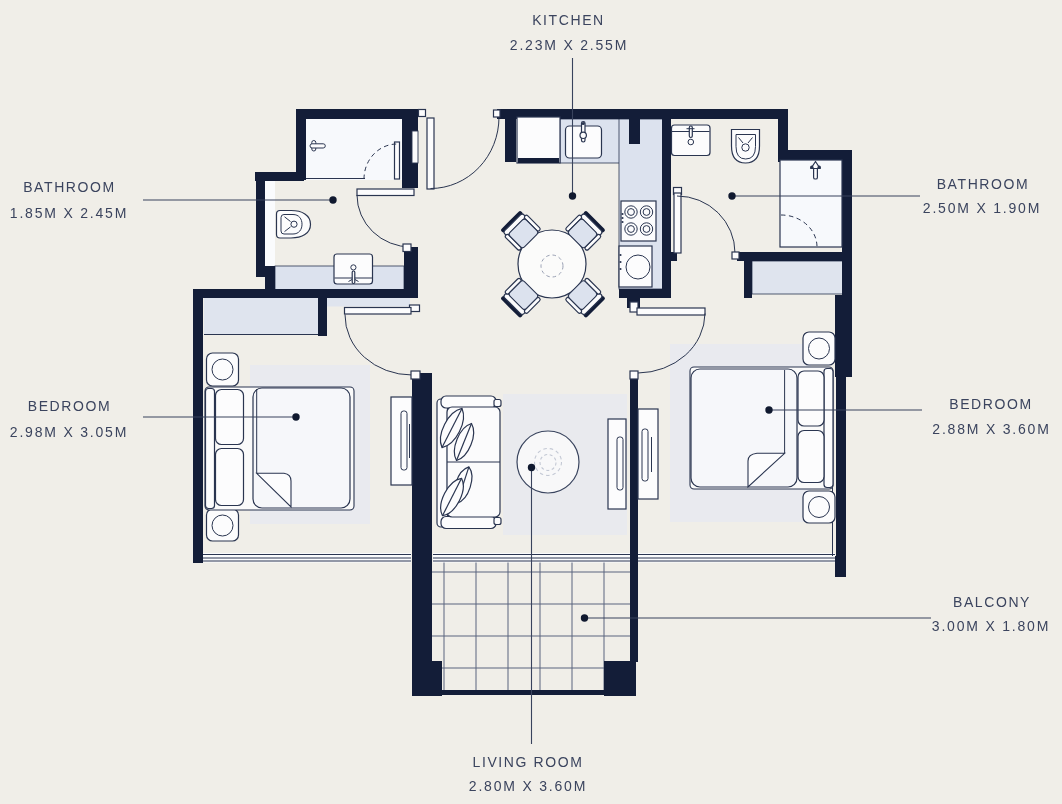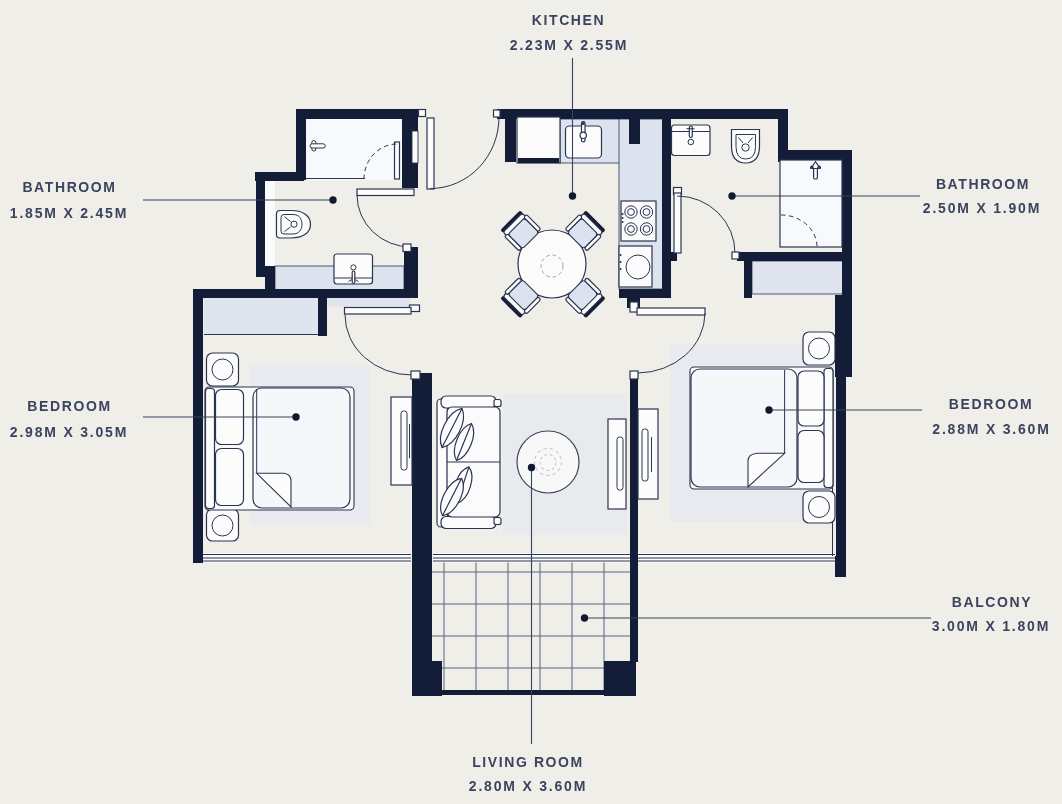--- a/index.html
+++ b/index.html
@@ -1,16 +1,16 @@
 <!DOCTYPE html>
 <html><head>
 <meta charset="utf-8">
 <style>
 html,body{margin:0;padding:0;background:#f0eee8;}
-#plan{position:relative;width:1062px;height:804px;background:#a16207;font-family:"Liberation Sans",sans-serif;font-weight:bold;}
+#plan{position:relative;width:1062px;height:804px;background:#a16207;font-family:"Liberation Sans",sans-serif;}
 svg text{font-family:"Liberation Sans",sans-serif;fill:#3b445e;}
 .lab{font-size:14px;letter-spacing:1.6px;}
 .dim{font-size:14px;letter-spacing:1.8px;}
 .w{fill:#131d38;}
 .lt{fill:#dce2ee;}
 .wh{fill:#fcfcfd;stroke:#2a3550;stroke-width:1.2;}
 .thin{stroke:#2a3550;stroke-width:1;fill:none;}
 .arc{stroke:#2a3550;stroke-width:1;fill:none;}
 .lead{stroke:#39435d;stroke-width:1.1;fill:none;}
 </style>

